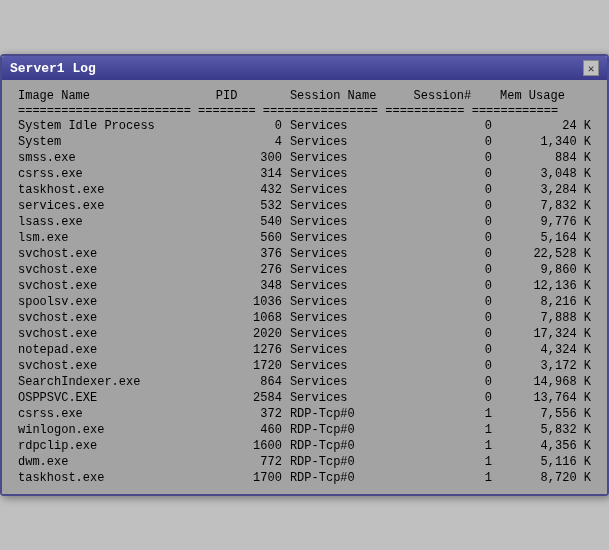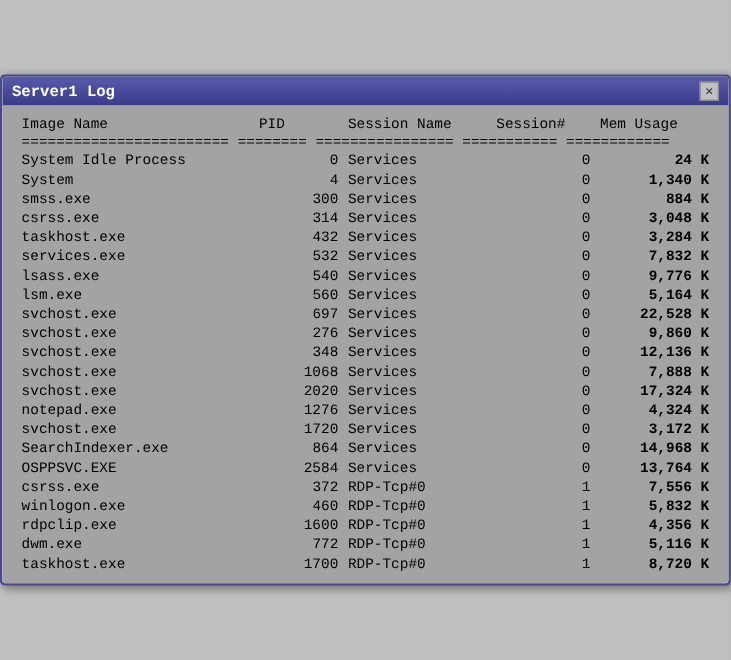--- a/index.html
+++ b/index.html
@@ -90,21 +90,21 @@
     }
 
     .col-image { width: 160px; }
     .col-pid { width: 60px; text-align: right; }
     .col-session-name { width: 100px; margin-top: 11px; }
     .col-session-num { width: 70px; text-align: right; }
     .col-mem { width: 80px; text-align: right; }
 
     .pid-cell { text-align: right; }
     .session-num-cell { text-align: right; }
-    .mem-cell { text-align: right; font-weight: bold; }
+    .mem-cell { text-align: right; }
   </style>
 </head>
 <body>
 
 <div class="window">
   <div class="title-bar">
     <span class="title-bar-title">Server1 Log</span>
     <div class="close-btn">✕</div>
   </div>
   <div class="content">
@@ -173,38 +173,45 @@
           </tr>
           <tr>
             <td class="col-image">lsm.exe</td>
             <td class="col-pid pid-cell">560</td>
             <td class="col-session-name">Services</td>
             <td class="col-session-num session-num-cell">0</td>
             <td class="col-mem mem-cell">5,164 K</td>
           </tr>
           <tr>
             <td class="col-image">svchost.exe</td>
-            <td class="col-pid pid-cell">697</td>
+            <td class="col-pid pid-cell">376</td>
             <td class="col-session-name">Services</td>
             <td class="col-session-num session-num-cell">0</td>
             <td class="col-mem mem-cell">22,528 K</td>
           </tr>
           <tr>
             <td class="col-image">svchost.exe</td>
             <td class="col-pid pid-cell">276</td>
             <td class="col-session-name">Services</td>
             <td class="col-session-num session-num-cell">0</td>
             <td class="col-mem mem-cell">9,860 K</td>
           </tr>
           <tr>
             <td class="col-image">svchost.exe</td>
             <td class="col-pid pid-cell">348</td>
             <td class="col-session-name">Services</td>
             <td class="col-session-num session-num-cell">0</td>
             <td class="col-mem mem-cell">12,136 K</td>
+          </tr>
+          <tr>
+            <td class="col-image">spoolsv.exe</td>
+            <td class="col-pid pid-cell">1036</td>
+            <td class="col-session-name">Services</td>
+            <td class="col-session-num session-num-cell">0</td>
+            <td class="col-mem mem-cell">8,216 K</td>
           </tr>
           <tr>
             <td class="col-image">svchost.exe</td>
             <td class="col-pid pid-cell">1068</td>
             <td class="col-session-name">Services</td>
             <td class="col-session-num session-num-cell">0</td>
             <td class="col-mem mem-cell">7,888 K</td>
           </tr>
           <tr>
             <td class="col-image">svchost.exe</td>

